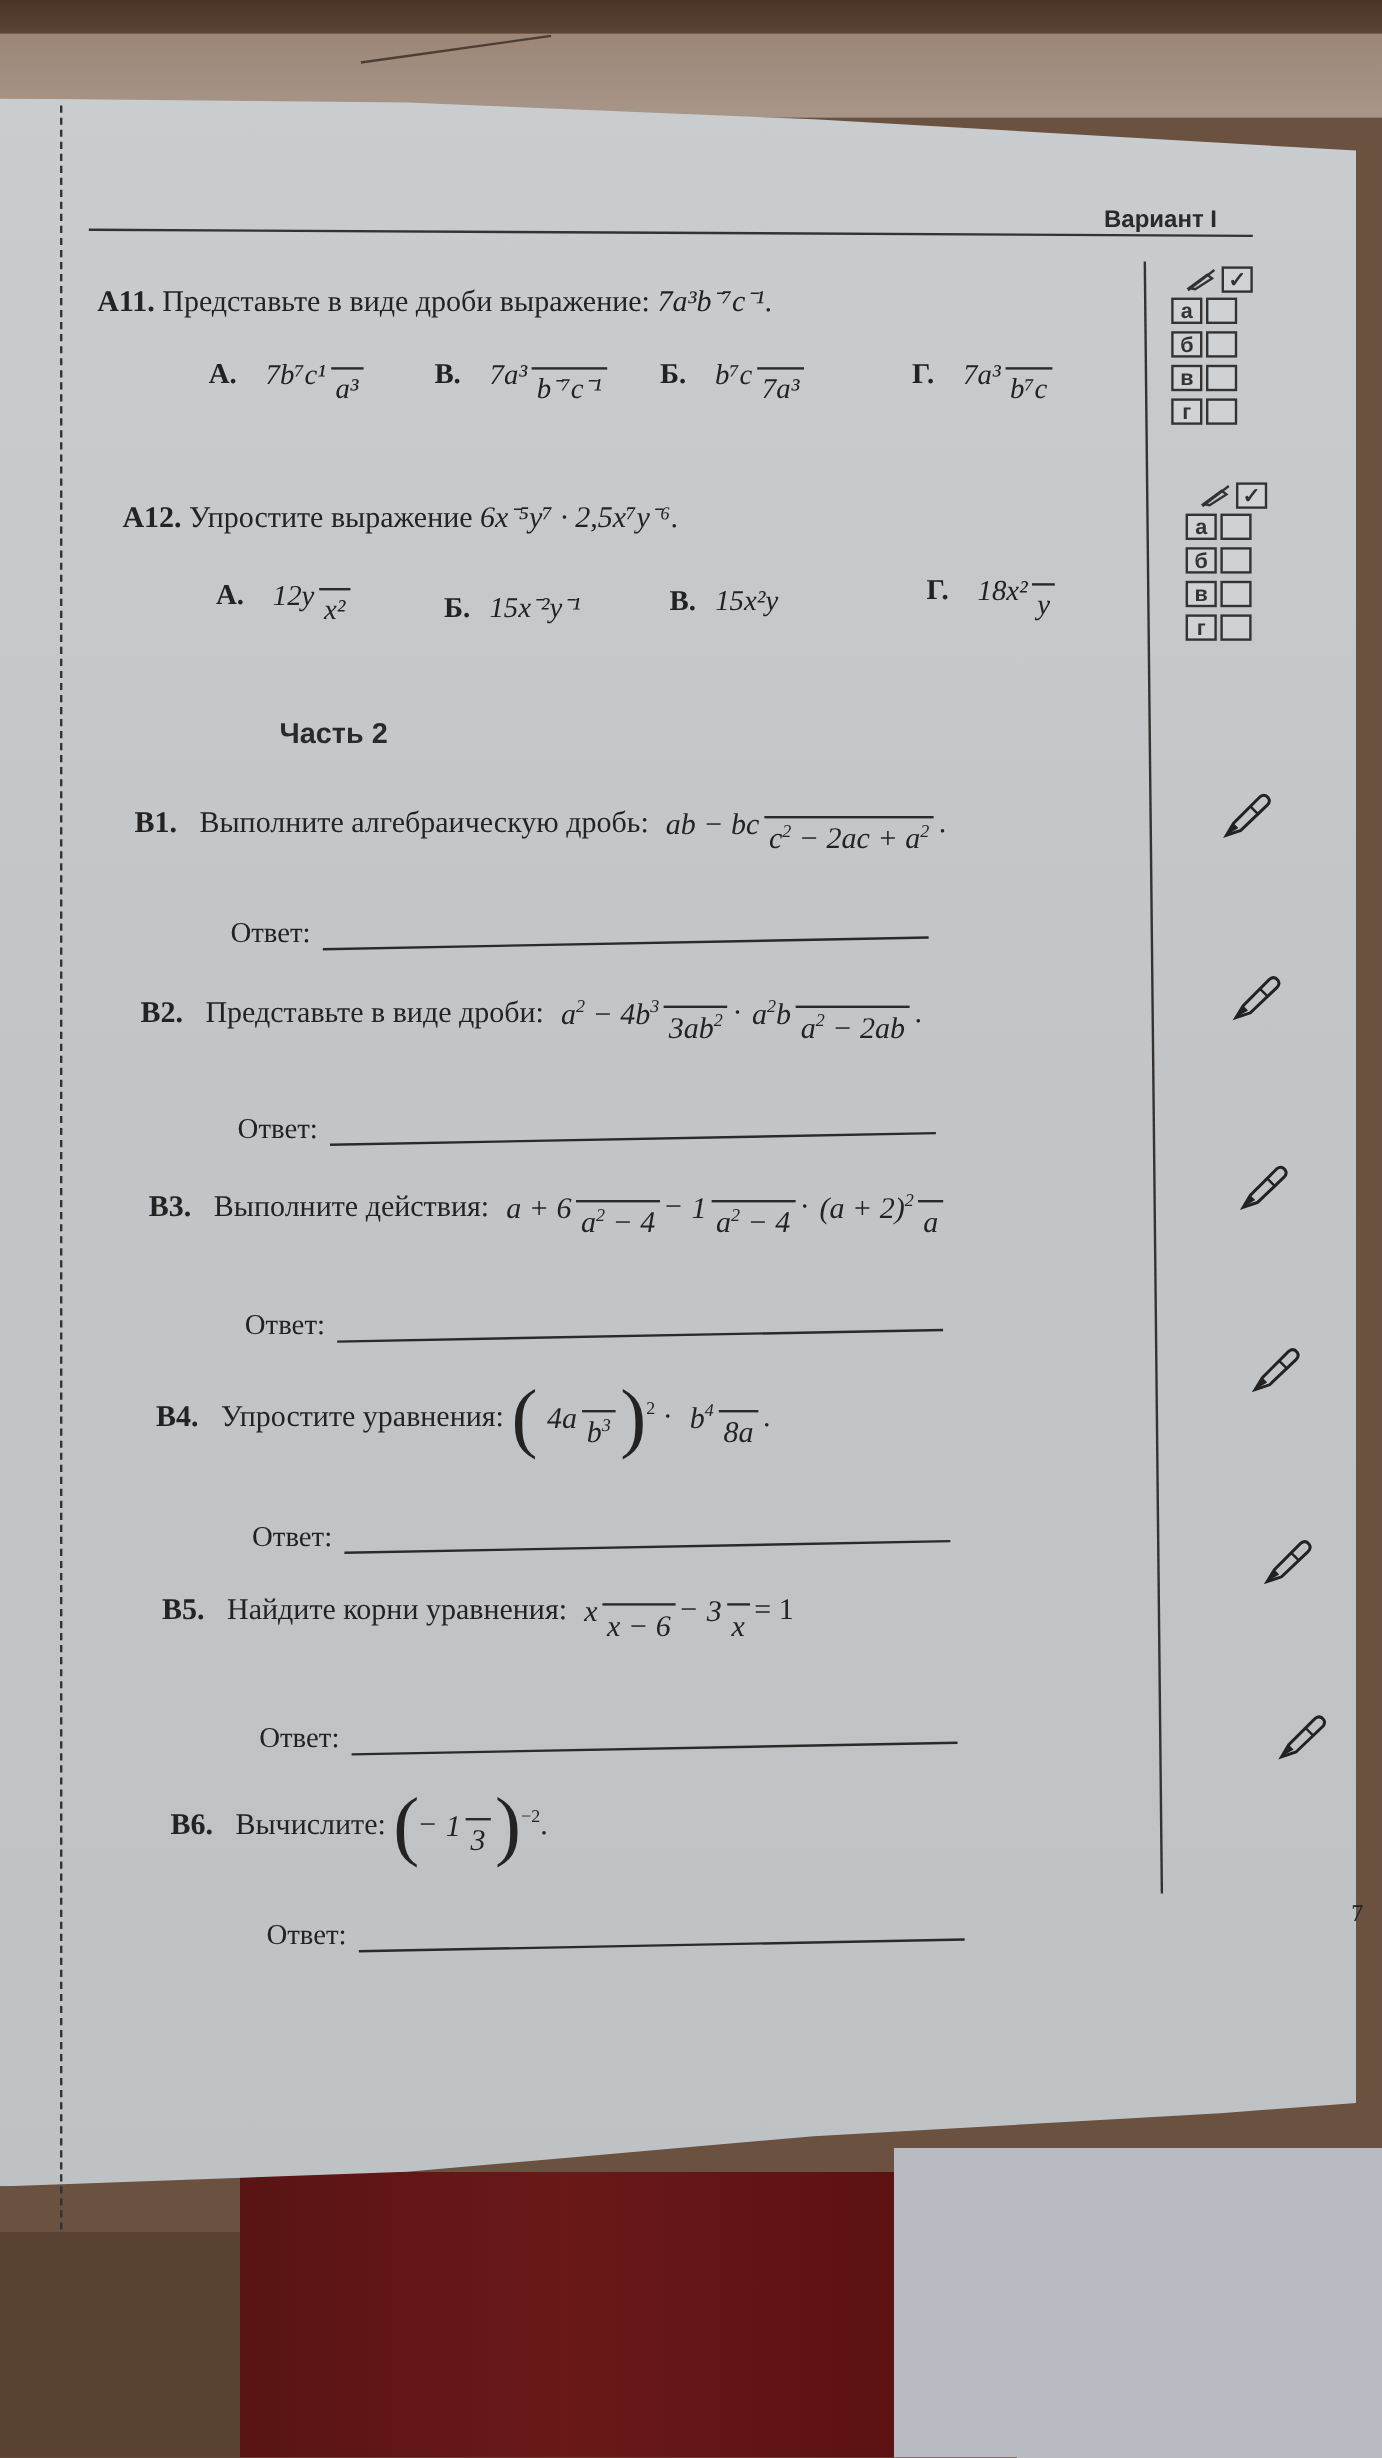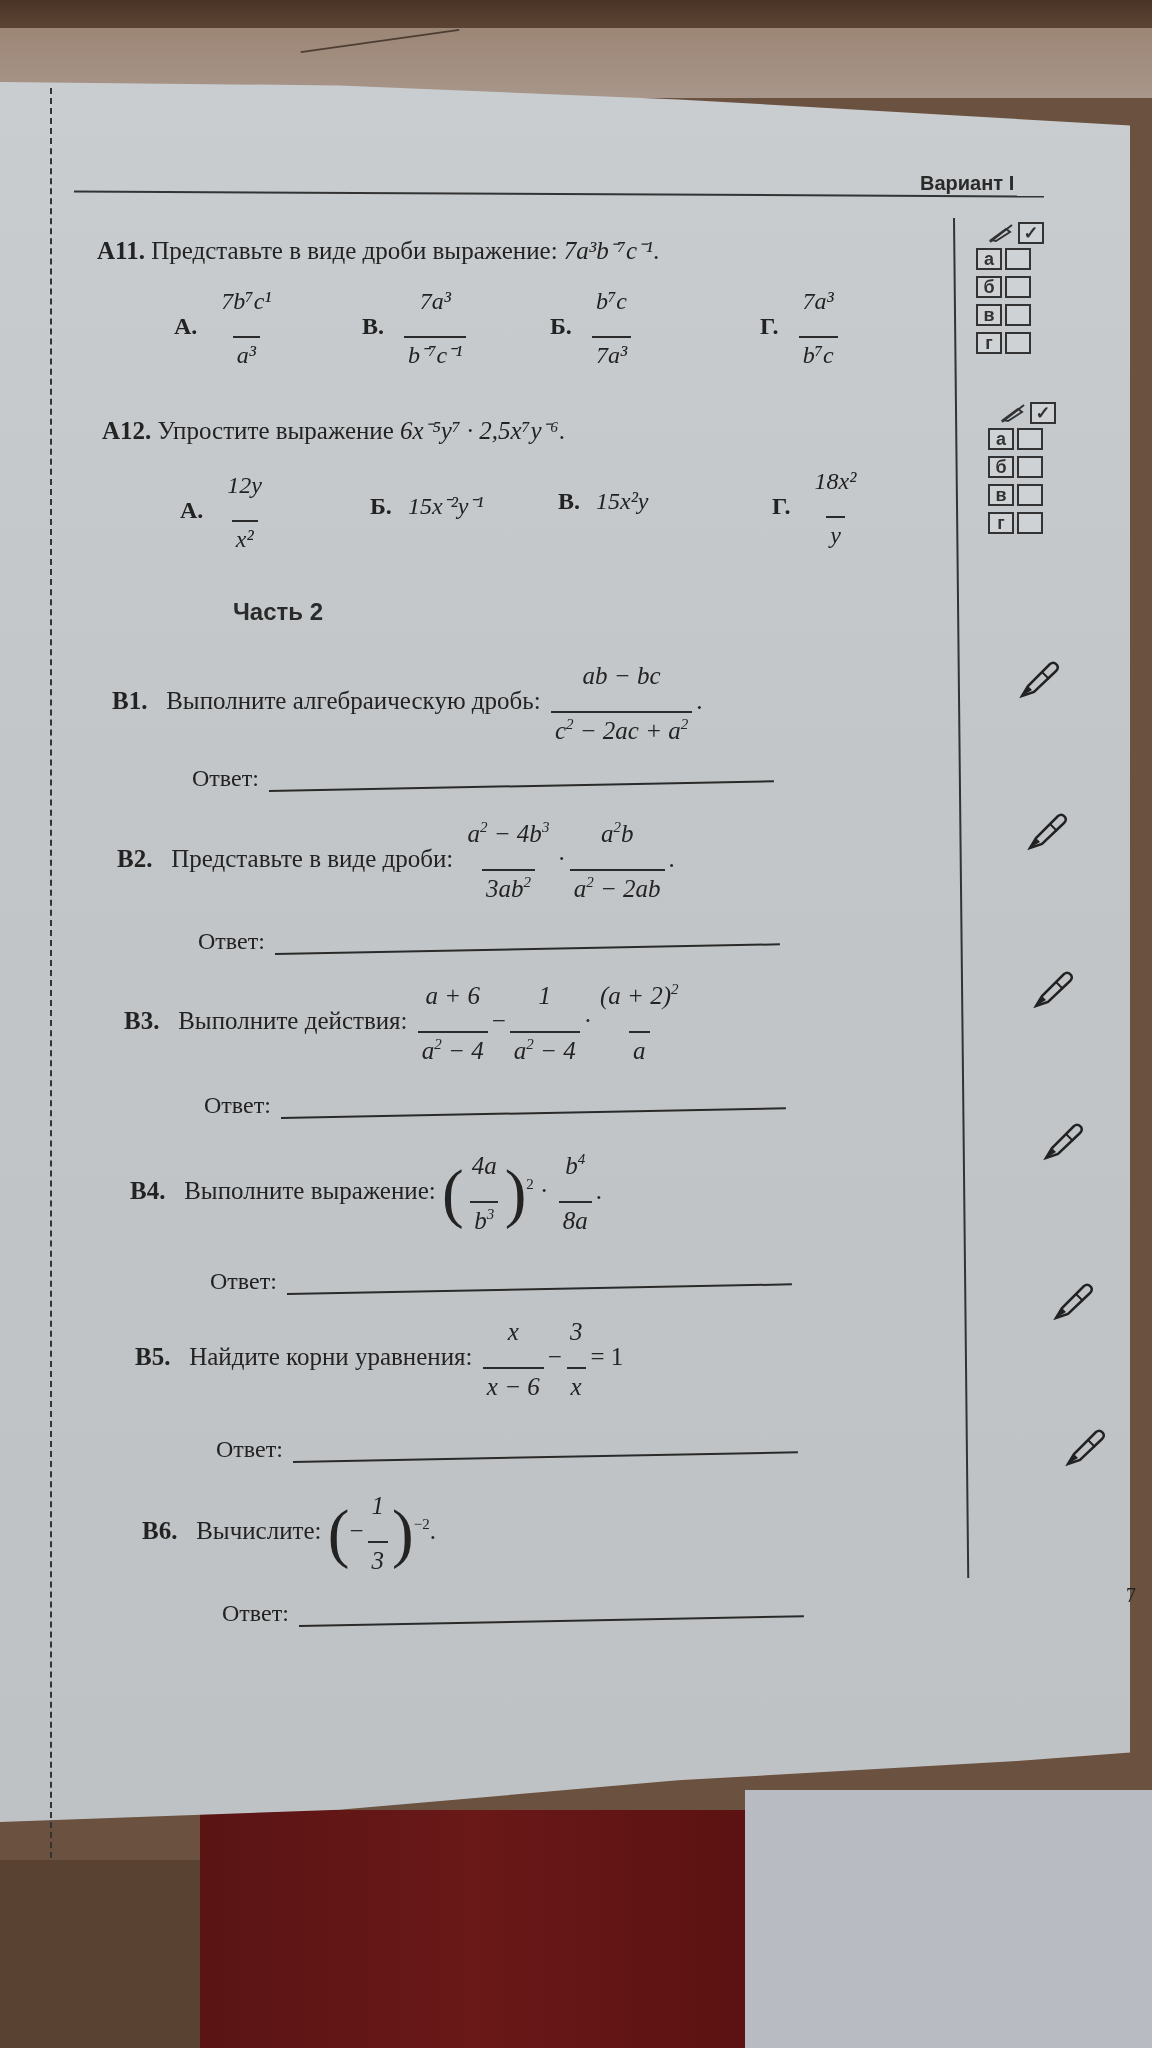--- a/index.html
+++ b/index.html
@@ -60,21 +60,21 @@
   .section-title {
     position: absolute; font-family: "Liberation Sans", sans-serif; font-weight: bold; font-size: 24px; color: #2a2a2a;
   }
   .task {
     position: absolute; font-size: 25px; white-space: nowrap; color: #232323;
   }
   .num { font-weight: bold; }
   .m { font-style: italic; font-family: "Liberation Serif", serif; }
   sup { font-size: 0.6em; vertical-align: 0.65em; line-height: 0; }
   .frac {
-    display: inline-flex; flex-direction: column; align-items: center; vertical-align: middle;
+    display: inline-flex; align-items: center; vertical-align: middle;
     margin: 0 4px; font-style: italic;
   }
   .frac .n { padding: 0 4px; line-height: 1.25; }
   .frac .d { border-top: 2px solid #2a2a2a; padding: 2px 4px 0; line-height: 1.25; margin-top: 20px; }
   .paren { font-size: 2.6em; font-weight: 100; vertical-align: middle; line-height: 1; font-style: normal; }
   .opt { position: absolute; font-size: 24px; white-space: nowrap; }
   .opt .lbl { font-weight: bold; margin-right: 10px; }
   .answer-row { position: absolute; font-size: 24px; white-space: nowrap; }
   .answer-line {
     display: inline-block; width: 505px; height: 0; border-bottom: 2px solid #2a2a2a;
@@ -102,21 +102,21 @@
 <div class="red-cloth"></div>
 <div class="white-sheet"></div>
 
 <div class="page"></div>
 <div class="cut-line"></div>
 <div class="header-rule"></div>
 <div class="variant-label">Вариант I</div>
 <div class="side-rule"></div>
 <div class="page-number">7</div>
 
-<div class="task" style="left:97px; top:232px;">
+<div class="task" style="left:81px; top:232px;">
   <span class="num">A11.</span>
   <span>Представьте в виде дроби выражение:</span>
   <span class="m">7a³b⁻⁷c⁻¹</span>.
 </div>
 <div class="opt" style="left:174px; top:286px;">
   <span class="lbl">А.</span>
   <span class="frac">
       <span class="n">7b⁷c¹</span>
       <span class="d">a³</span>
     </span>
@@ -213,21 +213,21 @@
       <span class="n">(a + 2)<sup>2</sup></span>
       <span class="d">a</span>
     </span>
 </div>
 <div class="answer-row" style="left:204px; top:1092px;">
   <span>Ответ:</span><span class="answer-line"></span>
 </div>
 
 <div class="task" style="left:130px; top:1150px;">
   <span class="num">B4.</span>&nbsp;&nbsp;
-  <span>Выполните выражение:</span>
+  <span>Упростите уравнения:</span>
   <span><span class="paren">(</span><span class="frac">
         <span class="n">4a</span>
         <span class="d">b<sup>3</sup></span>
       </span><span class="paren">)</span><sup>2</sup> · <span class="frac">
         <span class="n">b<sup>4</sup></span>
         <span class="d">8a</span>
       </span>.</span>
 </div>
 <div class="answer-row" style="left:210px; top:1268px;">
   <span>Ответ:</span><span class="answer-line"></span>

